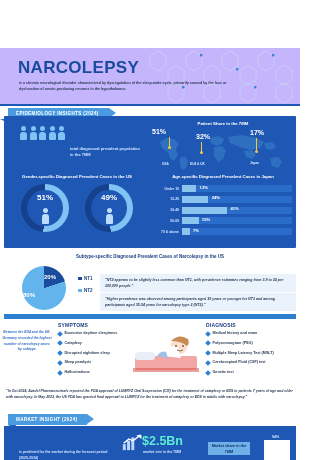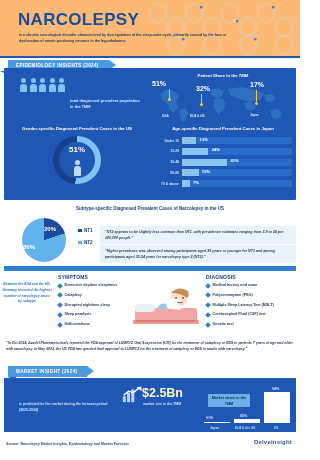--- a/index.html
+++ b/index.html
@@ -6,21 +6,21 @@
   body {
     width: 300px; height: 460px;
     font-family: "Liberation Sans", sans-serif;
     background: #ffffff;
     overflow: hidden;
     position: relative;
   }
   .page { width: 300px; height: 460px; position: relative; background:#fff; }
 
   
-  .header { position: relative; height: 58px; background: #fdba74; overflow: hidden; }
+  .header { position: relative; height: 58px; background: #c4b5fd; overflow: hidden; margin-top: 48px; }
   .hex-art { position: absolute; right: 0; top: 0; width: 160px; height: 58px; opacity: .9; }
   .title {
     position: absolute; left: 18px; top: 10px;
     font-size: 17px; font-weight: bold; color: #1b4b9c; letter-spacing: .3px;
   }
   .subtitle {
     position: absolute; left: 19px; top: 32px; width: 215px;
     font-size: 3.6px; line-height: 1.75; color: #2b3a55; font-weight: bold;
   }
   .hdr-rule { position:absolute; left:0; top:56px; width:300px; height:1.5px; background:#1f57b5; }
@@ -176,21 +176,21 @@
   .cagr {
     position: absolute; left: 14px; top: 8px;
     font-size: 12.5px; font-weight: bold; color: #ffffff;
   }
   .cagr-cap {
     position: absolute; left: 15px; top: 24px; width: 98px;
     font-size: 3.5px; line-height: 1.6; color: #cfe4ff; font-weight: bold;
   }
   .mkt-size {
     position: absolute; left: 138px; top: 8px;
-    font-size: 12.5px; font-weight: bold; color: #fef9c3;
+    font-size: 12.5px; font-weight: bold; color: #5eead4;
   }
   .mkt-size-cap {
     position: absolute; left: 139px; top: 24px; width: 70px;
     font-size: 3.5px; color: #cfe4ff; font-weight: bold;
   }
   .mini-chart { position: absolute; left: 198px; top: 6px; width: 94px; height: 46px; }
   .mc-bar { position: absolute; bottom: 7px; background: #ffffff; }
   .mc-val { position: absolute; font-size: 3.6px; font-weight: bold; color: #cfe4ff; }
   .mc-lbl { position: absolute; bottom: 0px; font-size: 3.2px; color: #bcd7fb; font-weight: bold; }
 
@@ -274,20 +274,29 @@
       <div class="donuts">
         <div class="donut">
           <div class="ring" style="background: conic-gradient(#7fc4f2 0deg 184deg, #14408c 184deg 360deg);"></div>
           <div class="hole"></div>
           <div class="pct">51%</div>
           <div class="fig">
               <div class="h"></div>
               <div class="b"></div>
             </div>
         </div>
+        <div class="donut">
+          <div class="ring" style="background: conic-gradient(#7fc4f2 0deg 176deg, #14408c 176deg 360deg);"></div>
+          <div class="hole"></div>
+          <div class="pct">49%</div>
+          <div class="fig">
+              <div class="h"></div>
+              <div class="b"></div>
+            </div>
+        </div>
       </div>
     </div>
 
     <div class="epi-right">
       <div class="share-title">Patient Share in the 7MM</div>
 
       <div class="map-box">
         <svg viewBox="0 0 142 44" width="142" height="44">
           <g fill="#2f6fc0">
             <path d="M8,14 L14,10 L22,11 L27,16 L24,21 L26,27 L22,33 L18,30 L16,24 L10,20 Z"></path>

